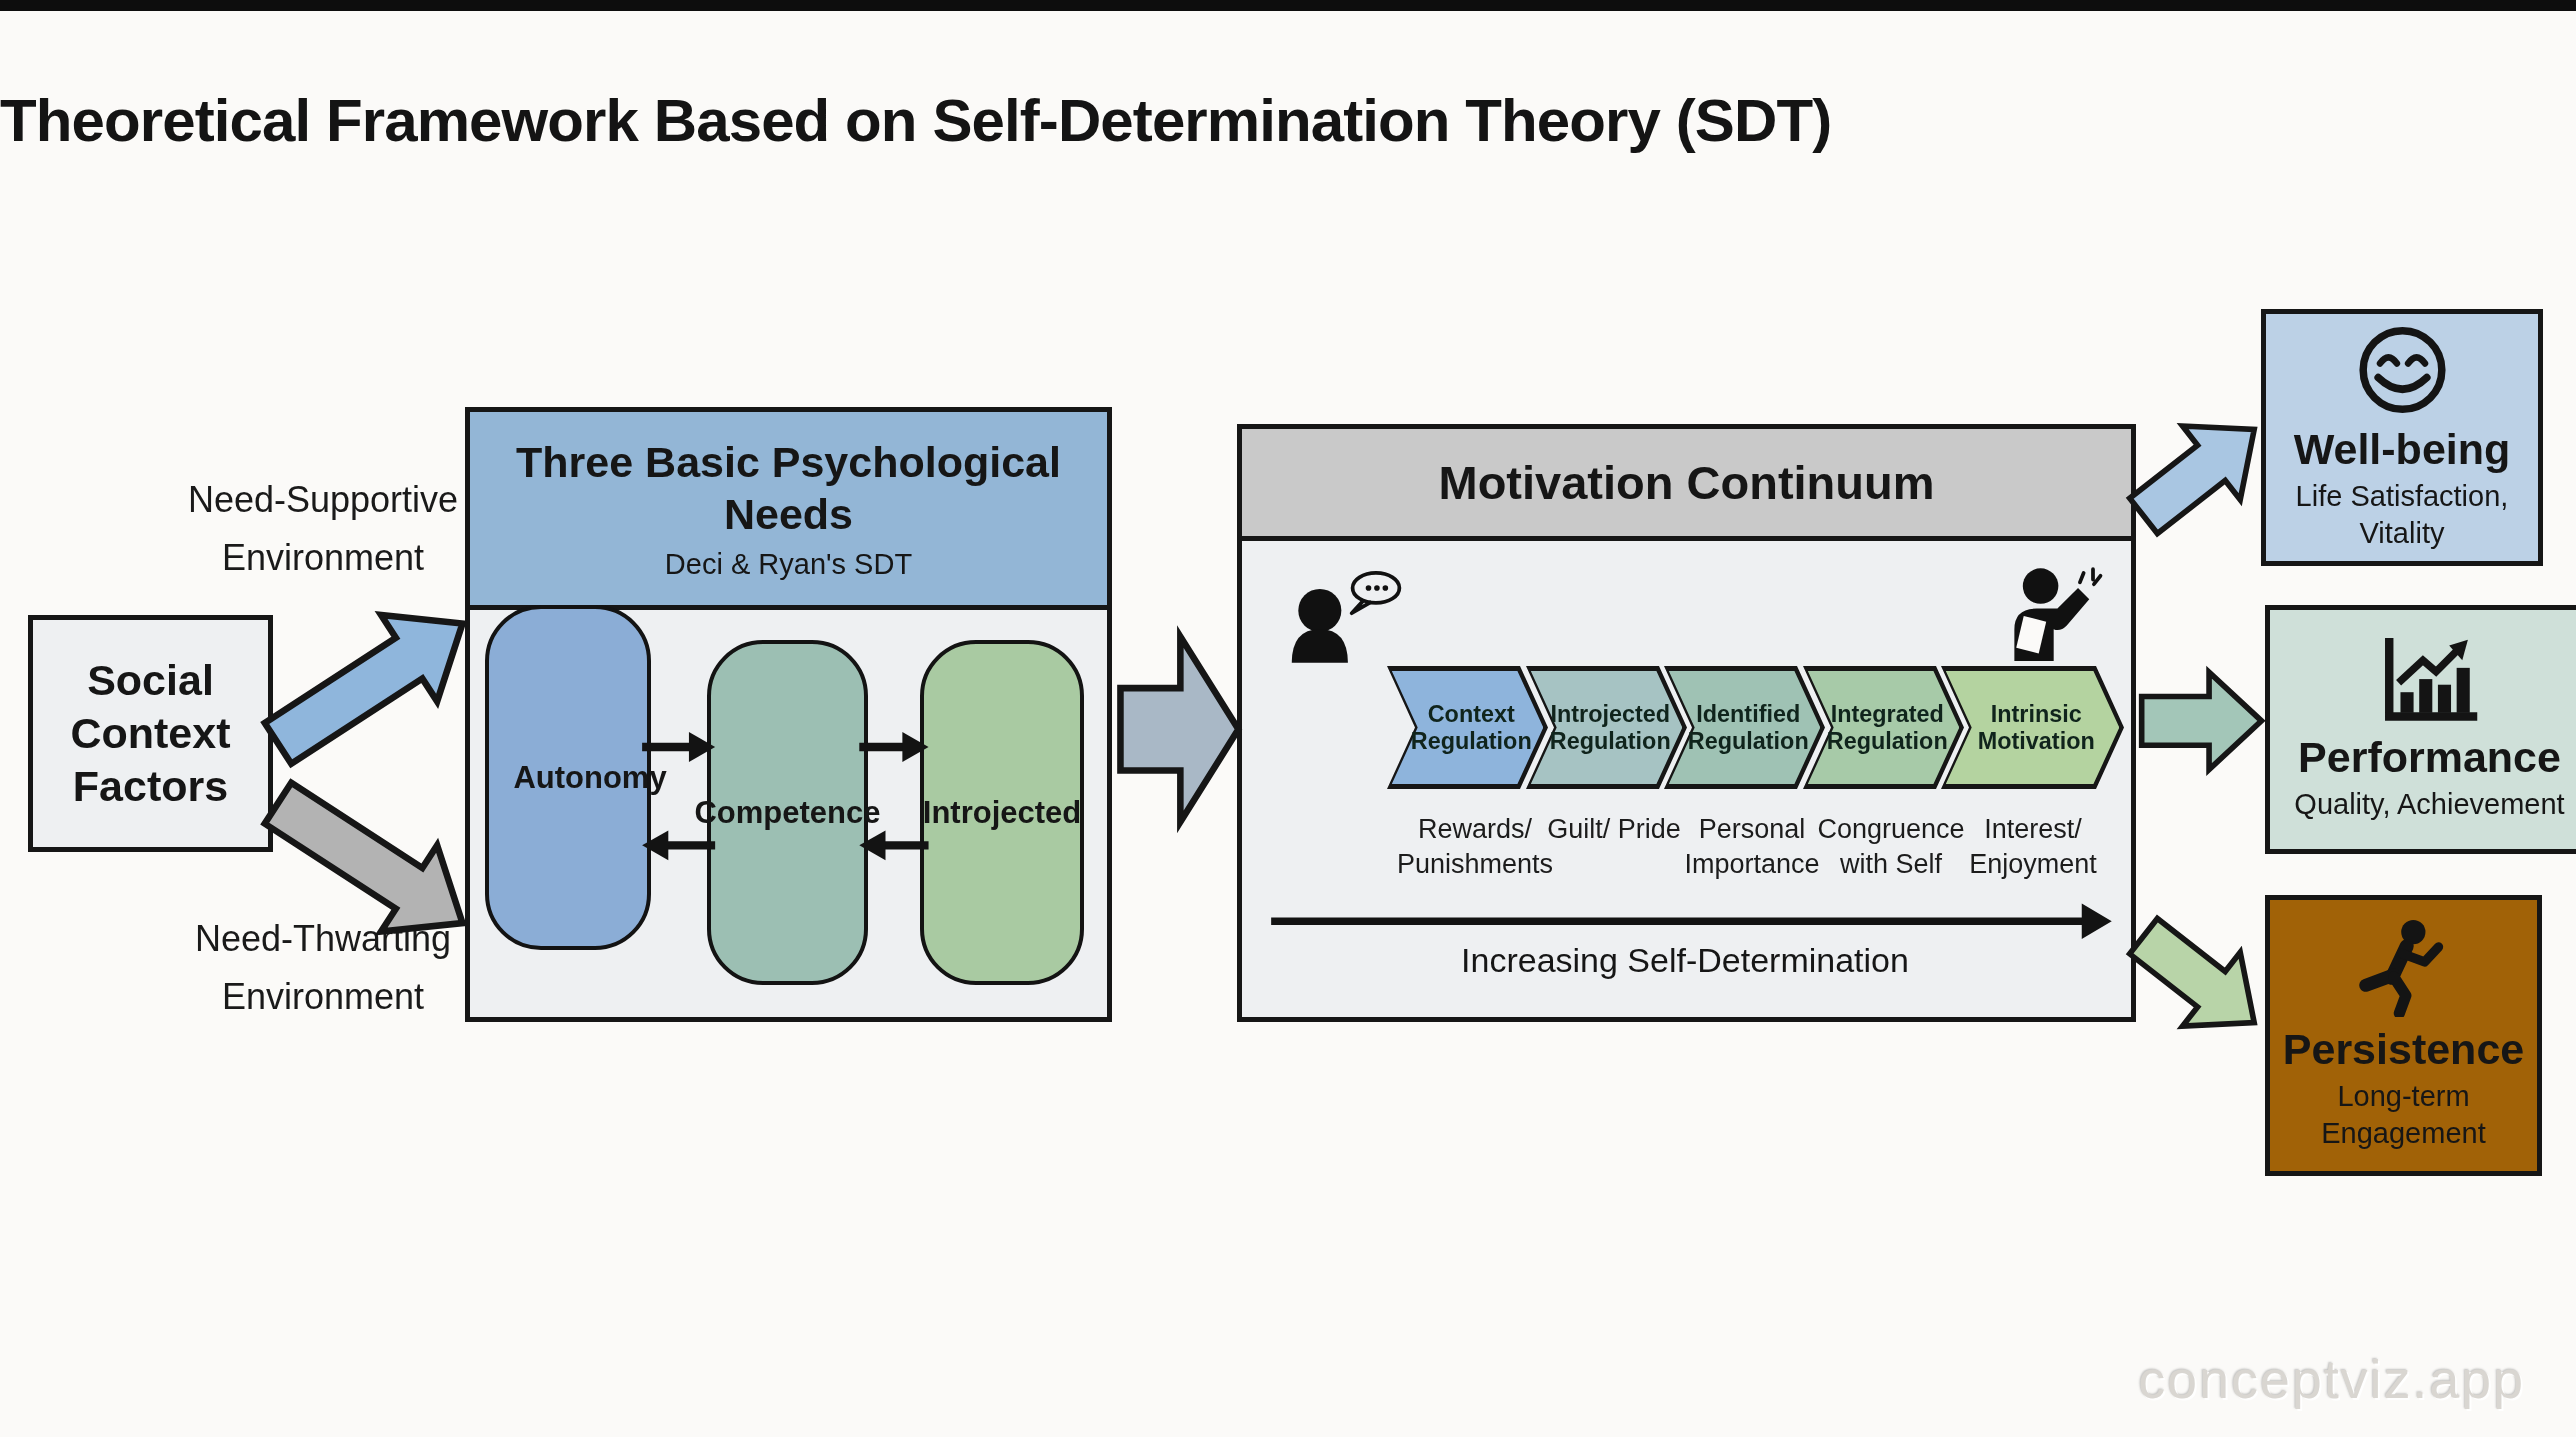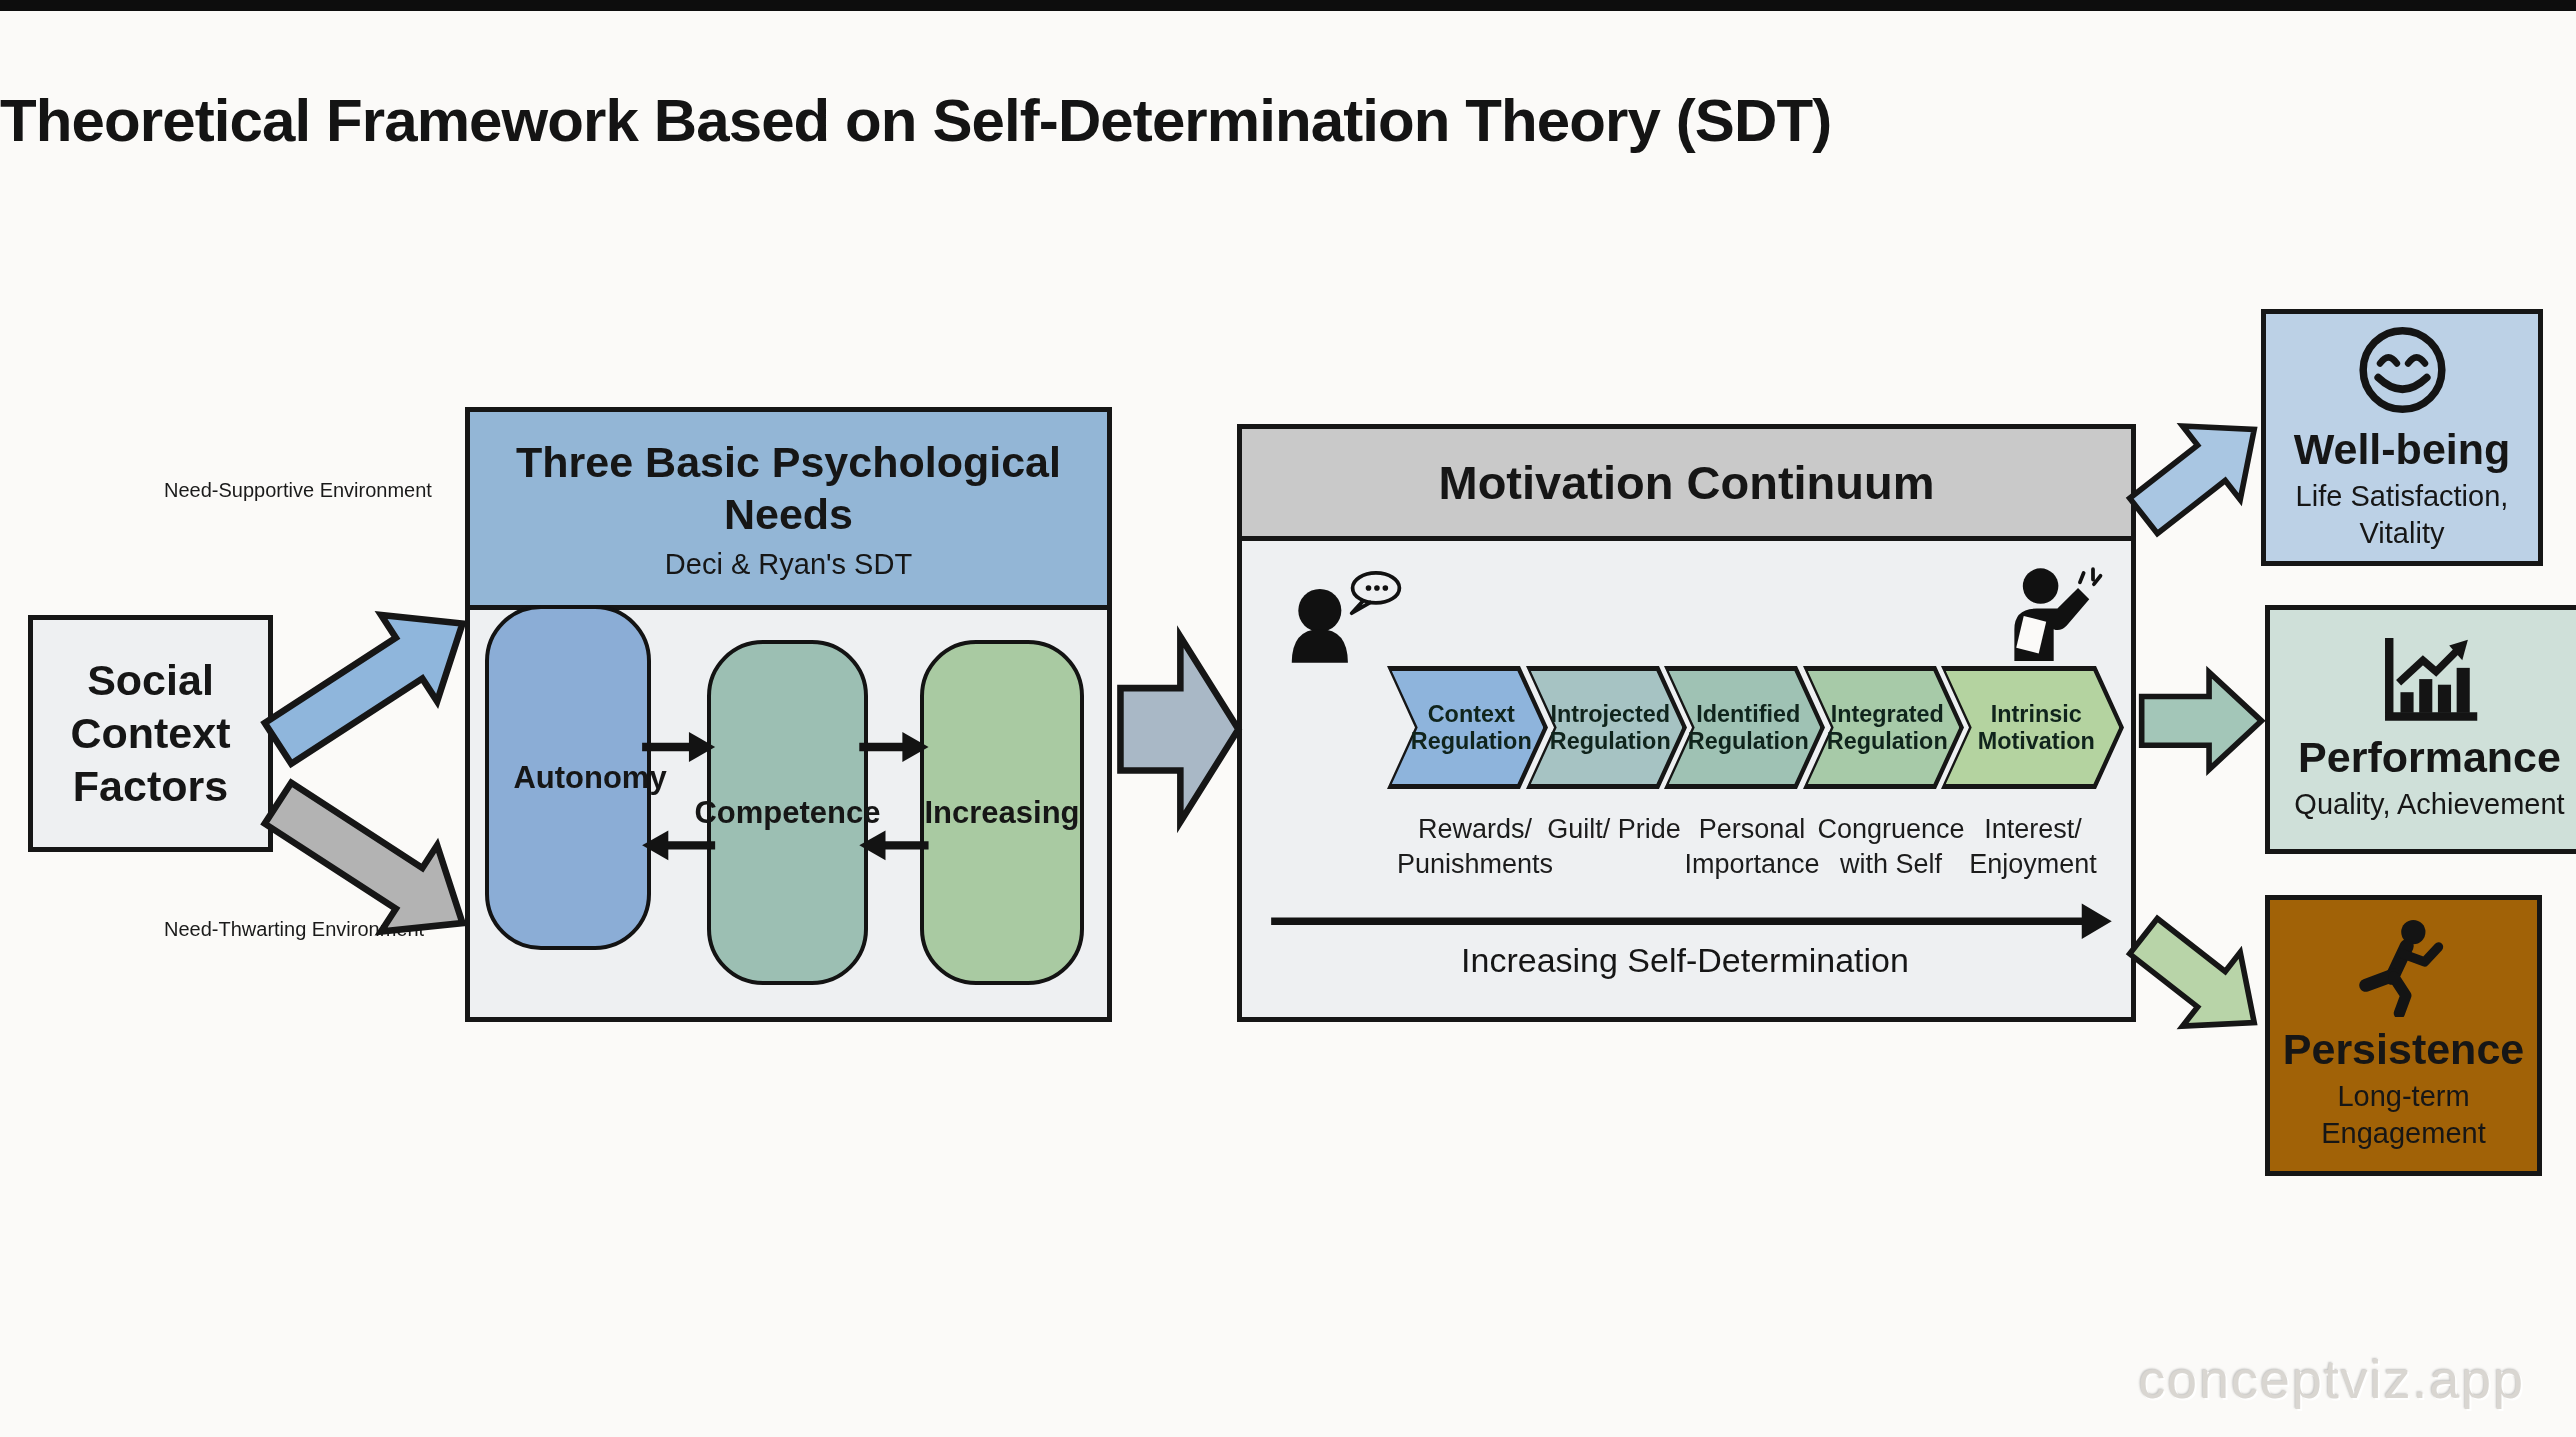--- a/index.html
+++ b/index.html
@@ -12,21 +12,21 @@
   .abs { position: absolute; }
   .top-bar { left:0; top:0; width:2576px; height:11.2px; background:#0d0d0d; }
   .title { left:0; top:86px; width:2576px; text-align:left;
            font-size:60px; font-weight:700; letter-spacing:-0.9px; color:#141414; }
 
   .panel { background:#eef0f2; border:5.6px solid #161616; }
   .scf-box { left:28px; top:615px; width:245px; height:237px;
              display:flex; align-items:center; justify-content:center; text-align:center; }
   .scf-box span { font-size:43px; font-weight:700; line-height:53px; }
 
-  .env-label { width:318px; text-align:left; font-size:20px; line-height:38px; color:#1a1a1a; }
+  .env-label { width:318px; text-align:center; font-size:36px; line-height:58px; color:#1a1a1a; }
   .env-supportive { left:164px; top:471px; }
   .env-thwarting  { left:164px; top:910px; }
 
   .needs-panel { left:465px; top:407px; width:647px; height:615px; }
   .needs-header { left:0; top:0; width:100%; height:198px; border-bottom:5.6px solid #161616;
                   display:flex; flex-direction:column; align-items:center; justify-content:center; text-align:center; }
   .needs-title { font-size:43px; font-weight:700; line-height:52px; }
   .needs-subtitle { font-size:29px; margin-top:7.5px; }
 
   .pill { border:4.7px solid #131313; border-radius:56px;
@@ -94,21 +94,21 @@
     </div>
   </div>
 
   <div class="abs pill pill-1" style="background-color: rgb(139, 173, 214);">
     <span>Autonomy</span>
   </div>
   <div class="abs pill pill-2" style="background-color: rgb(156, 191, 179);">
     <span>Competence</span>
   </div>
   <div class="abs pill pill-3" style="background-color: rgb(169, 202, 162);">
-    <span>Increasing</span>
+    <span>Introjected</span>
   </div>
 
   <div class="abs panel continuum-panel">
     <div class="abs continuum-header" style="background-color: rgb(201, 201, 201);">
       <span>Motivation Continuum</span>
     </div>
   </div>
 
   <div class="abs stage" style="left:1387px; width:161px;">
     <div class="stage-shape"></div>

